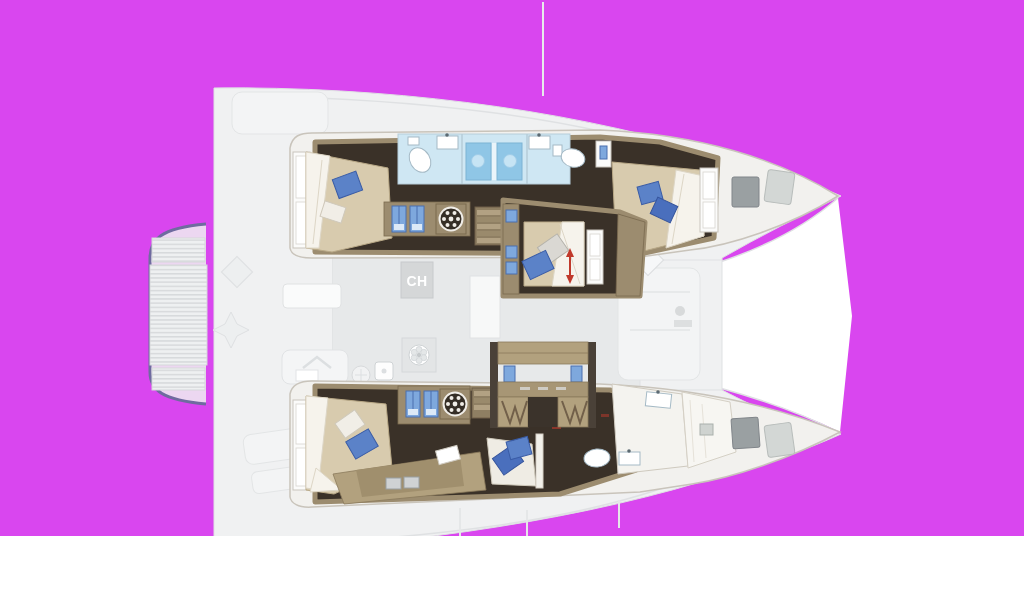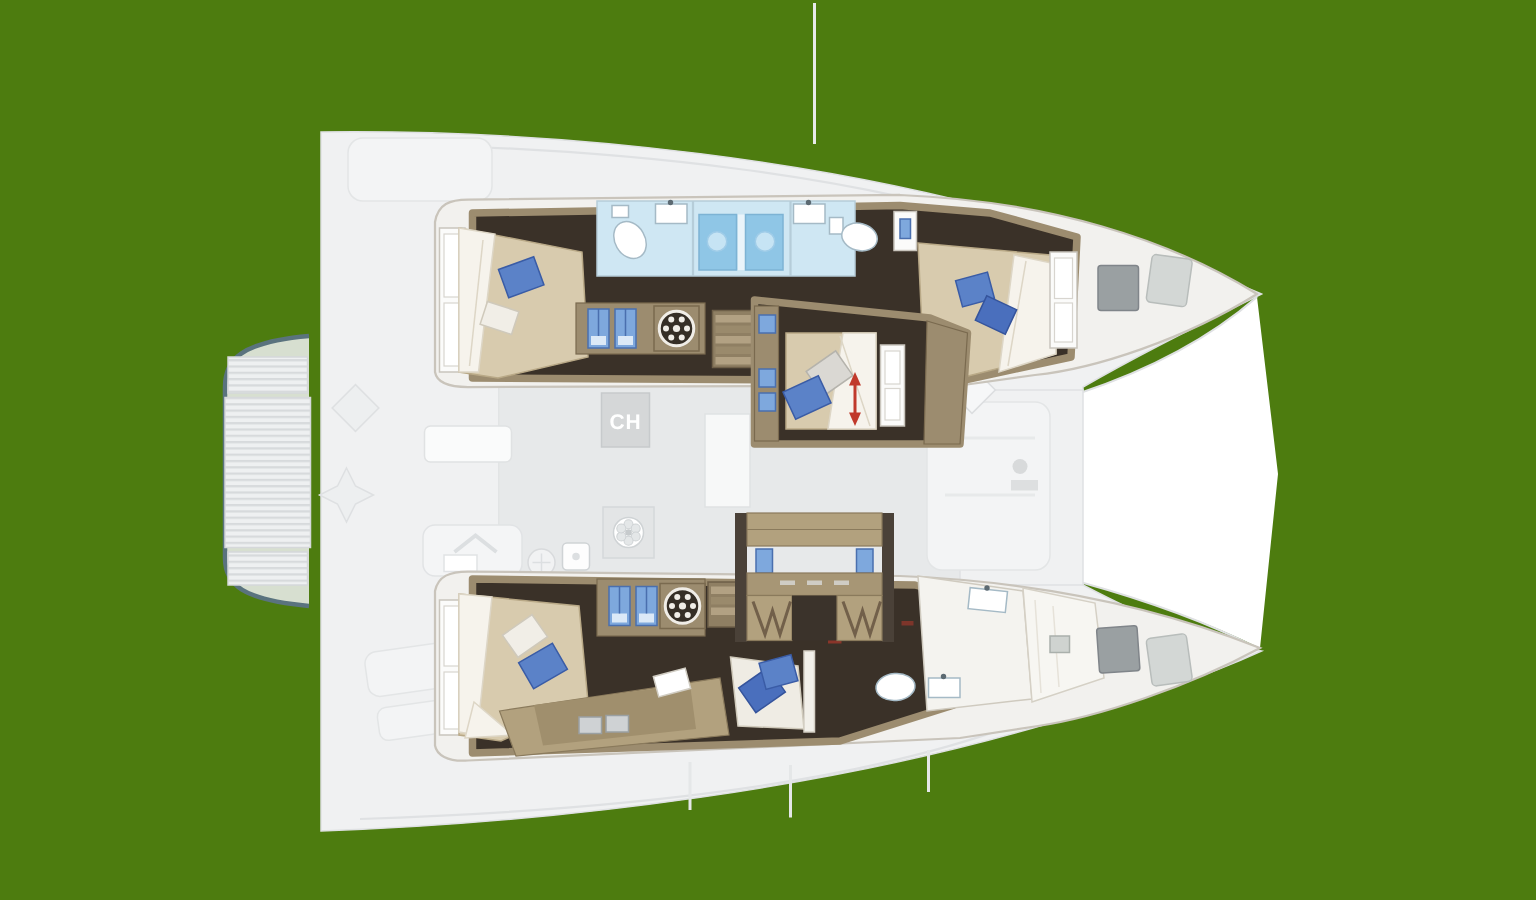--- a/index.html
+++ b/index.html
@@ -1,16 +1,16 @@
 <!DOCTYPE html>
 <html style="--floor-dark: #3a3128; --wood-trim: #9c8c6f; --wood-light: #b2a17e; --bed-beige: #d8cbae; --bath-floor: #cfe7f3; --shower-blue: #8fc6e6; --pillow-blue: #5b82c8; --ghost-fill: #f0f1f2; --ghost-stroke: #dfe1e3; --salon-fill: #e7e9ea; --hatch-gray: #9aa0a2; --accent-red: #c0392b; --stern-outline: #5d7292;"><head>
 <meta charset="utf-8">
 <style>
   html,body{margin:0;padding:0;background:#ffffff;}
-  .stage{position:relative;width:1024px;height:600px;background:#4d7c0f;overflow:hidden;}
+  .stage{position:relative;width:1024px;height:536px;background:#d946ef;overflow:hidden;}
   svg{display:block;}
   text{font-family:"Liberation Sans", sans-serif;}
 
   .ghost{fill:var(--ghost-fill);stroke:var(--ghost-stroke);stroke-width:1;}
   .ghost-soft{fill:#f3f4f5;stroke:#e3e5e6;stroke-width:1;}
   .ghost-line{stroke:var(--ghost-stroke);fill:none;}
   .salon{fill:var(--salon-fill);stroke:none;}
   .hullbase{fill:#f2f1ee;stroke:#c9c4bb;stroke-width:1.5;}
   .floor-dark{fill:var(--floor-dark);stroke:var(--wood-trim);stroke-width:5;stroke-linejoin:round;}
   .wood{fill:var(--wood-trim);stroke:#7a6a4f;stroke-width:0.8;}

